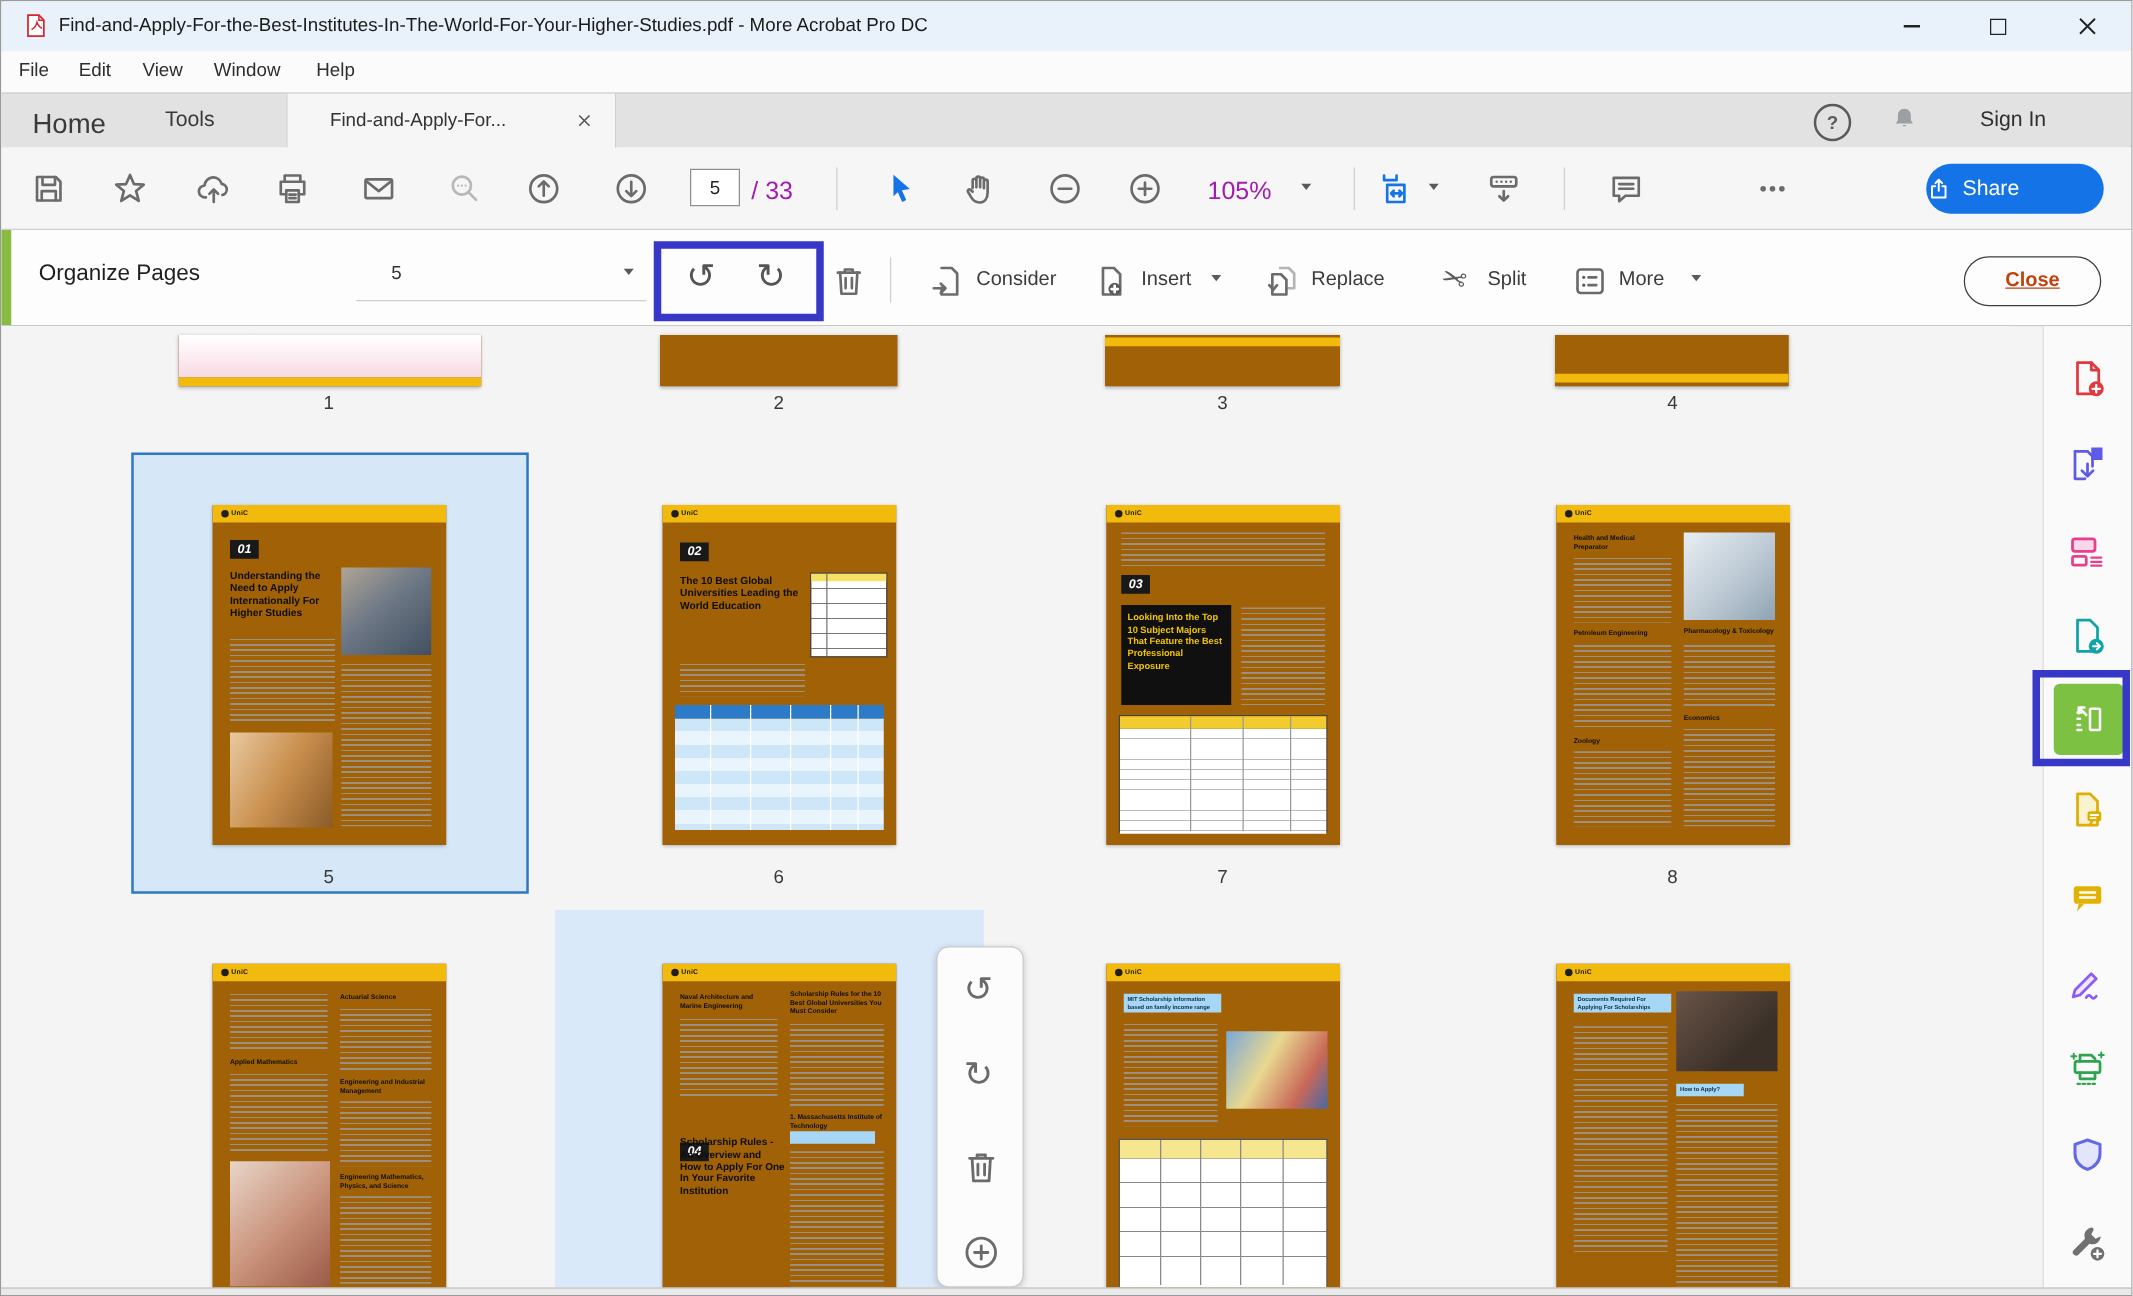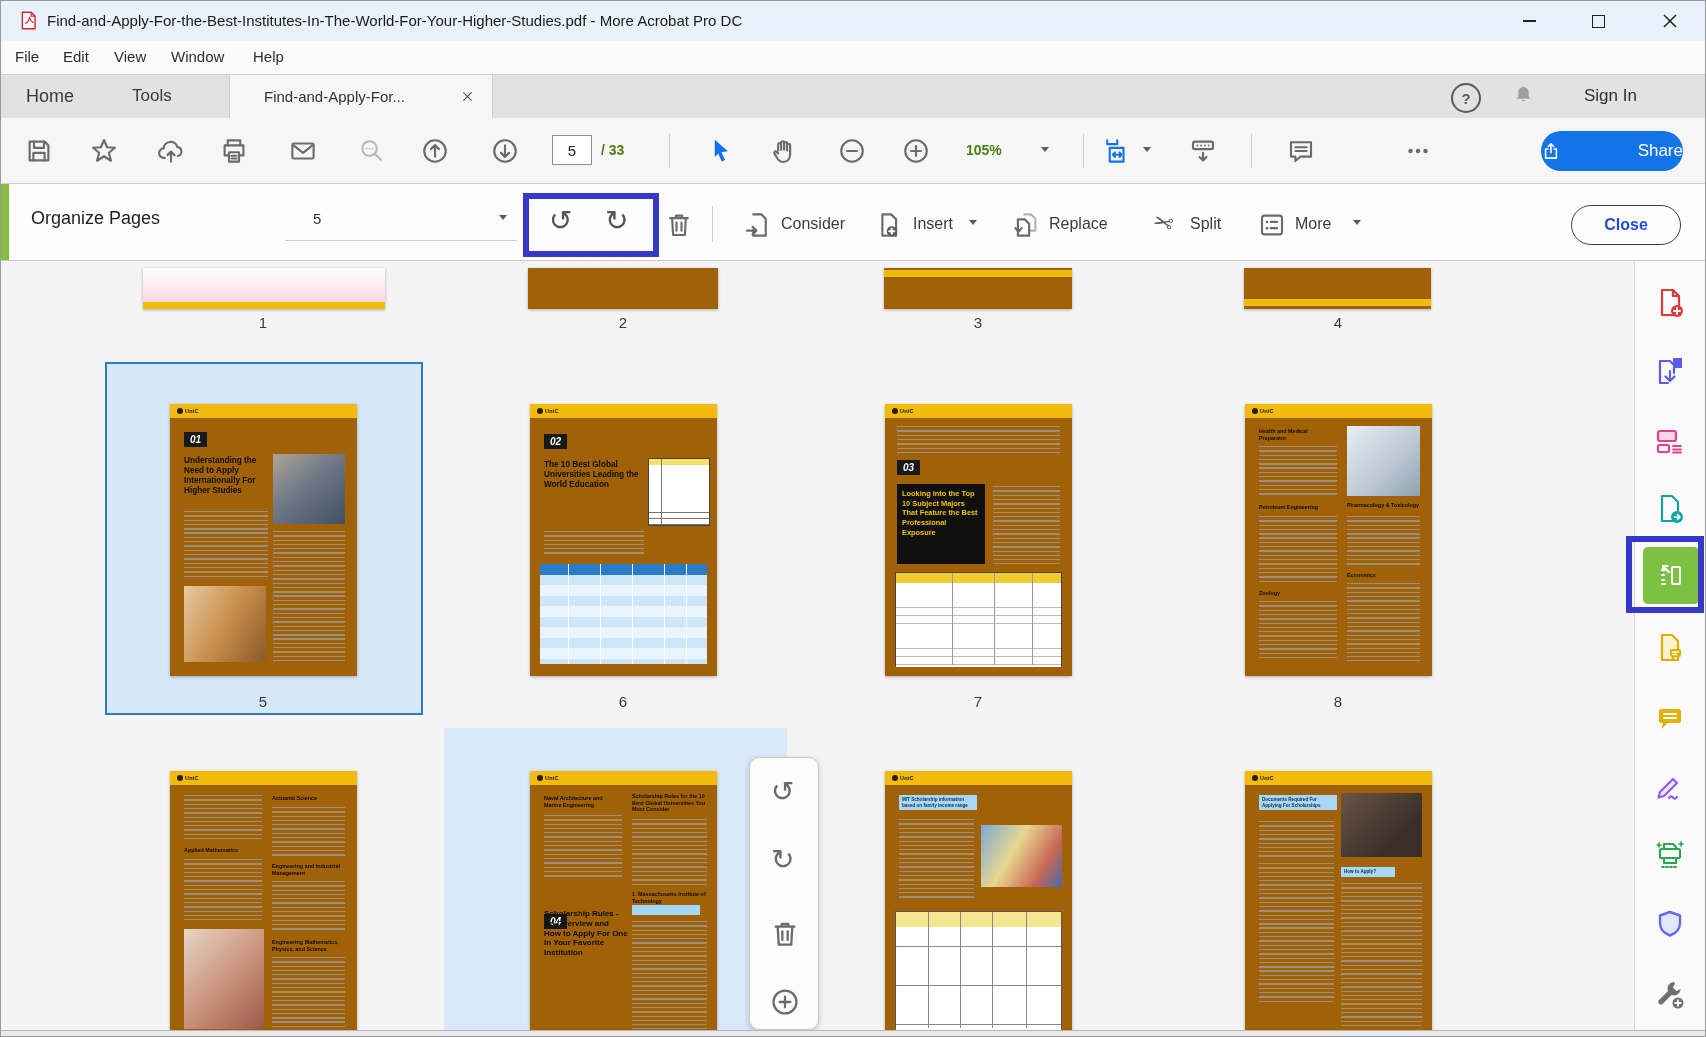--- a/index.html
+++ b/index.html
@@ -3,21 +3,21 @@
 <meta charset="utf-8">
 <style>
   html,body{margin:0;padding:0;background:#d8d8d8;font-family:"Liberation Sans",sans-serif;}
   .app{position:relative;width:1706px;height:1037px;background:#f4f4f4;overflow:hidden;border:1px solid #9a9a9a;box-sizing:border-box;}
   .abs{position:absolute;}
   .ic{fill:none;stroke:#6b6b6b;stroke-width:1.7;stroke-linecap:round;stroke-linejoin:round;}
   .ic.lt{stroke:#b8b8b8;}
   .ic.blue{stroke:#1473e6;}
   .caret{width:0;height:0;border-left:4.5px solid transparent;border-right:4.5px solid transparent;border-top:5.5px solid #5a5a5a;display:inline-block;}
   .vdiv{position:absolute;width:1px;background:#cfcfcf;}
-  .tbtxt{font-size:14px;color:#4d7c0f;font-weight:bold;}
+  .tbtxt{font-size:20px;color:#a21caf;}
   
   .pg{position:absolute;background:#a16207;box-shadow:0 1px 3px rgba(0,0,0,.28);overflow:hidden;}
   .phd{position:absolute;left:0;top:0;right:0;height:14px;background:#F2BA0D;}
   .plogo{position:absolute;left:7px;top:4px;display:flex;align-items:center;gap:2px;}
   .plogo i{width:6px;height:6px;background:#1f1f1f;border-radius:50%;}
   .plogo b{font-size:5.5px;color:#161616;letter-spacing:.2px;}
   .badge{position:absolute;background:#191919;color:#fff;font-style:italic;font-weight:bold;font-size:10px;padding:2px 6px;}
   .mh{position:absolute;font-weight:bold;color:#0d0d0d;line-height:1.22;}
   .tx{position:absolute;background-image:repeating-linear-gradient(to bottom,#9b9b9b 0,#9b9b9b 1.3px,transparent 1.3px,transparent 4.3px);opacity:.8;}
   .ph{position:absolute;}
@@ -55,21 +55,21 @@
 
   <div class="abs" style="left:0;top:40px;width:1706px;height:33px;background:#fbfbfb;">
     <span class="abs" style="left:14px;top:7px;font-size:15px;color:#2e2e2e;">File</span>
     <span class="abs" style="left:62px;top:7px;font-size:15px;color:#2e2e2e;">Edit</span>
     <span class="abs" style="left:113px;top:7px;font-size:15px;color:#2e2e2e;">View</span>
     <span class="abs" style="left:170px;top:7px;font-size:15px;color:#2e2e2e;">Window</span>
     <span class="abs" style="left:252px;top:7px;font-size:15px;color:#2e2e2e;">Help</span>
   </div>
 
   <div class="abs" style="left:0;top:73px;width:1706px;height:44px;background:#e2e2e2;border-top:1px solid #d0d0d0;box-sizing:border-box;">
-    <span class="abs" style="left:25px;top:11px;font-size:18px;color:#3a3a3a;">Home</span>
+    <span class="abs" style="left:25px;top:11px;font-size:22px;color:#3a3a3a;">Home</span>
     <span class="abs" style="left:131px;top:11px;font-size:17px;color:#3a3a3a;">Tools</span>
     <div class="abs" style="left:228px;top:0;width:264px;height:44px;background:#f6f6f6;border-left:1px solid #cfcfcf;border-right:1px solid #cfcfcf;box-sizing:border-box;padding-left:20px;">
       <span style="position:absolute;left:34px;top:13px;font-size:15px;color:#333;white-space:nowrap;">Find-and-Apply-For...</span>
       <svg style="position:absolute;left:232px;top:16px;" width="11" height="11" viewBox="0 0 12 12">
           <path d="M1.5 1.5 L10.5 10.5 M10.5 1.5 L1.5 10.5" stroke="#555" stroke-width="1.4"></path>
         </svg>
     </div>
     <span class="abs" style="left:1450px;top:8px;width:26px;height:26px;border:2px solid #5a5a5a;border-radius:50%;display:flex;align-items:center;justify-content:center;font-size:15px;font-weight:bold;color:#5a5a5a;">?</span>
     <span class="abs" style="left:1510px;top:8px;">
       <svg width="25" height="25" viewBox="0 0 24 24">
@@ -156,21 +156,21 @@
     <div class="vdiv" style="left:1250px;top:16px;height:34px;"></div>
     <span class="abs" style="left:1285px;top:18px;"><svg class="ic" width="30" height="30" viewBox="0 0 24 24">
           <path d="M4 5h16v11.5h-8.5L7.5 20v-3.5H4z"></path>
           <path d="M7.5 9h9M7.5 12h9"></path>
         </svg></span>
     <span class="abs" style="left:1402px;top:18px;"><svg width="30" height="30" viewBox="0 0 24 24">
           <circle cx="6" cy="12" r="1.8" fill="#6b6b6b"></circle>
           <circle cx="12" cy="12" r="1.8" fill="#6b6b6b"></circle>
           <circle cx="18" cy="12" r="1.8" fill="#6b6b6b"></circle>
         </svg></span>
-    <div class="abs" style="left:1540px;top:13px;width:142px;height:40px;background:#1473E6;border-radius:20px;display:flex;align-items:center;justify-content:space-between;gap:9px;">
+    <div class="abs" style="left:1540px;top:13px;width:142px;height:40px;background:#1473E6;border-radius:20px;display:flex;align-items:center;justify-content:flex-start;gap:9px;">
       <svg width="20" height="20" viewBox="0 0 24 24" style="fill:none;stroke:#fff;stroke-width:1.9;stroke-linecap:round;stroke-linejoin:round;">
           <path d="M12 14V3.5M8.8 6.6 12 3.4l3.2 3.2"></path>
           <path d="M8.5 9.5H5.5v11h13v-11H15.5"></path>
         </svg>
       <span style="color:#fff;font-size:17px;">Share</span>
     </div>
   </div>
 
   <div class="abs" style="left:0;top:183px;width:1706px;height:77px;background:#fdfdfd;border-bottom:1px solid #c9c9c9;box-sizing:border-box;">
     <div class="abs" style="left:0;top:0;width:8px;height:76px;background:#86BC40;"></div>
@@ -208,21 +208,21 @@
     <span class="abs orgtxt" style="left:1189px;top:31px;">Split</span>
     <span class="abs" style="left:1256px;top:26px;"><svg class="ic" width="30" height="30" viewBox="0 0 24 24">
           <rect x="4" y="4.5" width="16" height="15" rx="2"></rect>
           <path d="M11 9.5h5M11 14.5h5"></path>
           <circle cx="8" cy="9.5" r="1" fill="#5a5a5a" stroke="none"></circle>
           <circle cx="8" cy="14.5" r="1" fill="#5a5a5a" stroke="none"></circle>
         </svg></span>
     <span class="abs orgtxt" style="left:1294px;top:31px;">More</span>
     <span class="abs caret" style="left:1352px;top:36px;"></span>
     <div class="abs" style="left:1570px;top:21px;width:110px;height:40px;border:1.6px solid #3f3f3f;border-radius:20px;box-sizing:border-box;display:flex;align-items:center;justify-content:center;">
-      <span style="font-size:16px;font-weight:bold;color:#1d4ed8;">Close</span>
+      <span style="font-size:16px;font-weight:bold;color:#c2410c;text-decoration:underline;">Close</span>
     </div>
   </div>
 
   <div class="abs" style="left:522px;top:192px;width:136px;height:64px;border:6px solid #3737C8;box-sizing:border-box;"></div>
 
   <div class="abs" style="left:0;top:260px;width:1610px;height:769px;background:#f4f4f4;overflow:hidden;">
 
     <div class="pg" style="left:142px;top:7px;width:242px;height:41px;">
       <div class="abs" style="left:0;top:0;right:0;height:34px;background:linear-gradient(to bottom,#fff, #fbe9ee 60%, #f6d9e2);"></div>
       <div class="abs" style="left:0;bottom:0;width:100%;height:7px;background:#F2BA0D;"></div>

